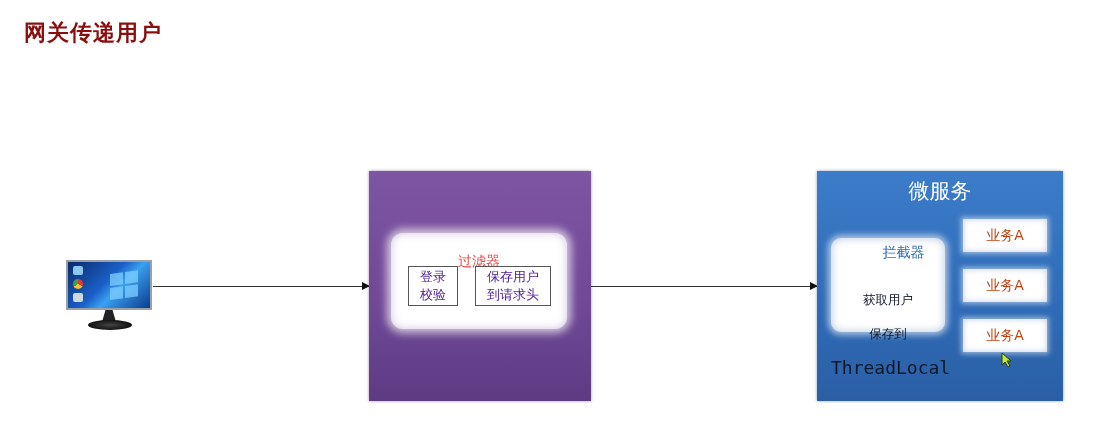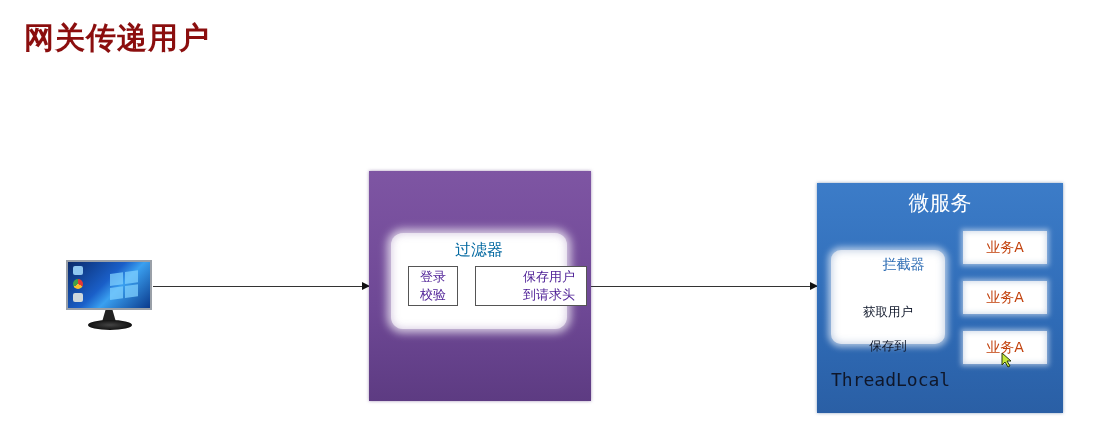--- a/index.html
+++ b/index.html
@@ -3,21 +3,21 @@
   <meta charset="utf-8">
   <style>
     html, body { margin: 0; padding: 0; }
     body {
       width: 1095px; height: 431px; position: relative; overflow: hidden;
       background: #ffffff;
       font-family: "DejaVu Sans", "Liberation Sans", sans-serif;
     }
     .title {
       position: absolute; left: 24px; top: 18px;
-      font-size: 30px; font-weight: bold; color: #8b0e0e; letter-spacing: 1px;
+      font-size: 22px; font-weight: bold; color: #8b0e0e; letter-spacing: 1px;
     }
     
     .computer { position: absolute; left: 66px; top: 260px; width: 88px; height: 74px; }
     .screen {
       position: absolute; left: 0; top: 0; width: 86px; height: 50px;
       background: linear-gradient(135deg, #0a2a6a 0%, #1a5fc8 45%, #3aa0f0 60%, #0b3a8c 100%);
       border: 2px solid #9aa0a8; box-sizing: border-box;
     }
     .screen .win {
       position: absolute; left: 42px; top: 10px; width: 30px; height: 28px;
@@ -44,33 +44,32 @@
       position: absolute; left: 369px; top: 171px; width: 222px; height: 230px;
       background: linear-gradient(180deg, #7e55a3 0%, #6e4895 60%, #5d3b82 100%);
       box-shadow: 0 0 3px rgba(80,40,120,0.5);
     }
     .box-title { position: absolute; left: 0; right: 0; top: 6px; text-align: center; color: #fff; font-size: 21px; }
     .filter {
       position: absolute; left: 22px; top: 62px; width: 176px; height: 96px;
       background: #fff; border-radius: 12px;
       box-shadow: 0 0 8px 4px rgba(255,255,255,0.7), inset 0 0 8px rgba(120,80,160,0.35);
     }
-    .filter-title { position: absolute; left: 0; right: 0; top: 7px; text-align: center; color: #0369a1; font-size: 16px; }
+    .filter-title { position: absolute; left: 0; right: 0; top: 20px; text-align: center; color: #ef4444; font-size: 14px; }
     .step {
       position: absolute; border: 1px solid #555; background: #fff;
       font-size: 13px; line-height: 18px; text-align: center; color: #4c1d95;
       display: flex; align-items: center; justify-content: center; white-space: pre-line;
     }
 
     
     .micro {
       position: absolute; left: 817px; top: 171px; width: 246px; height: 230px;
       background: linear-gradient(180deg, #3c7cc8 0%, #2f6bb6 60%, #2a5fa5 100%);
       box-shadow: 0 0 3px rgba(30,70,130,0.5);
-      margin-top: 12px;
     }
     .interceptor {
       position: absolute; left: 14px; top: 67px; width: 114px; height: 94px;
       background: #fff; border-radius: 10px;
       box-shadow: 0 0 6px 3px rgba(255,255,255,0.6), inset 0 0 8px rgba(40,90,160,0.35);
     }
     .interceptor-title { position: absolute; left: 0; right: 0; top: 6px; text-align: center; color: #2e6db4; font-size: 14px; padding-left: 31px; }
     .interceptor-body {
       position: absolute; left: 0; right: 0; top: 36px; text-align: center;
       font-size: 12.5px; line-height: 17px; color: #0f172a; white-space: pre-line;
@@ -100,21 +99,21 @@
 </div>
 
 <div class="arrow" style="left:153px; top:286px; width:216px;"></div>
 <div class="arrow" style="left:591px; top:286px; width:226px;"></div>
 
 <div class="gateway">
   <div class="filter">
     <div class="filter-title">过滤器</div>
     <div class="step" style="left:17px; top:33px; width:48px; height:38px;">登录
 校验</div>
-    <div class="step" style="left:84px; top:33px; width:74px; height:38px;padding-left:36px;">保存用户
+    <div class="step" style="left:84px; top:33px; width:74px; height:38px;">保存用户
 到请求头</div>
   </div>
 </div>
 
 <div class="micro">
   <div class="box-title">微服务</div>
   <div class="interceptor">
     <div class="interceptor-title">拦截器</div>
     <div class="interceptor-body">
       <div>获取用户</div>

